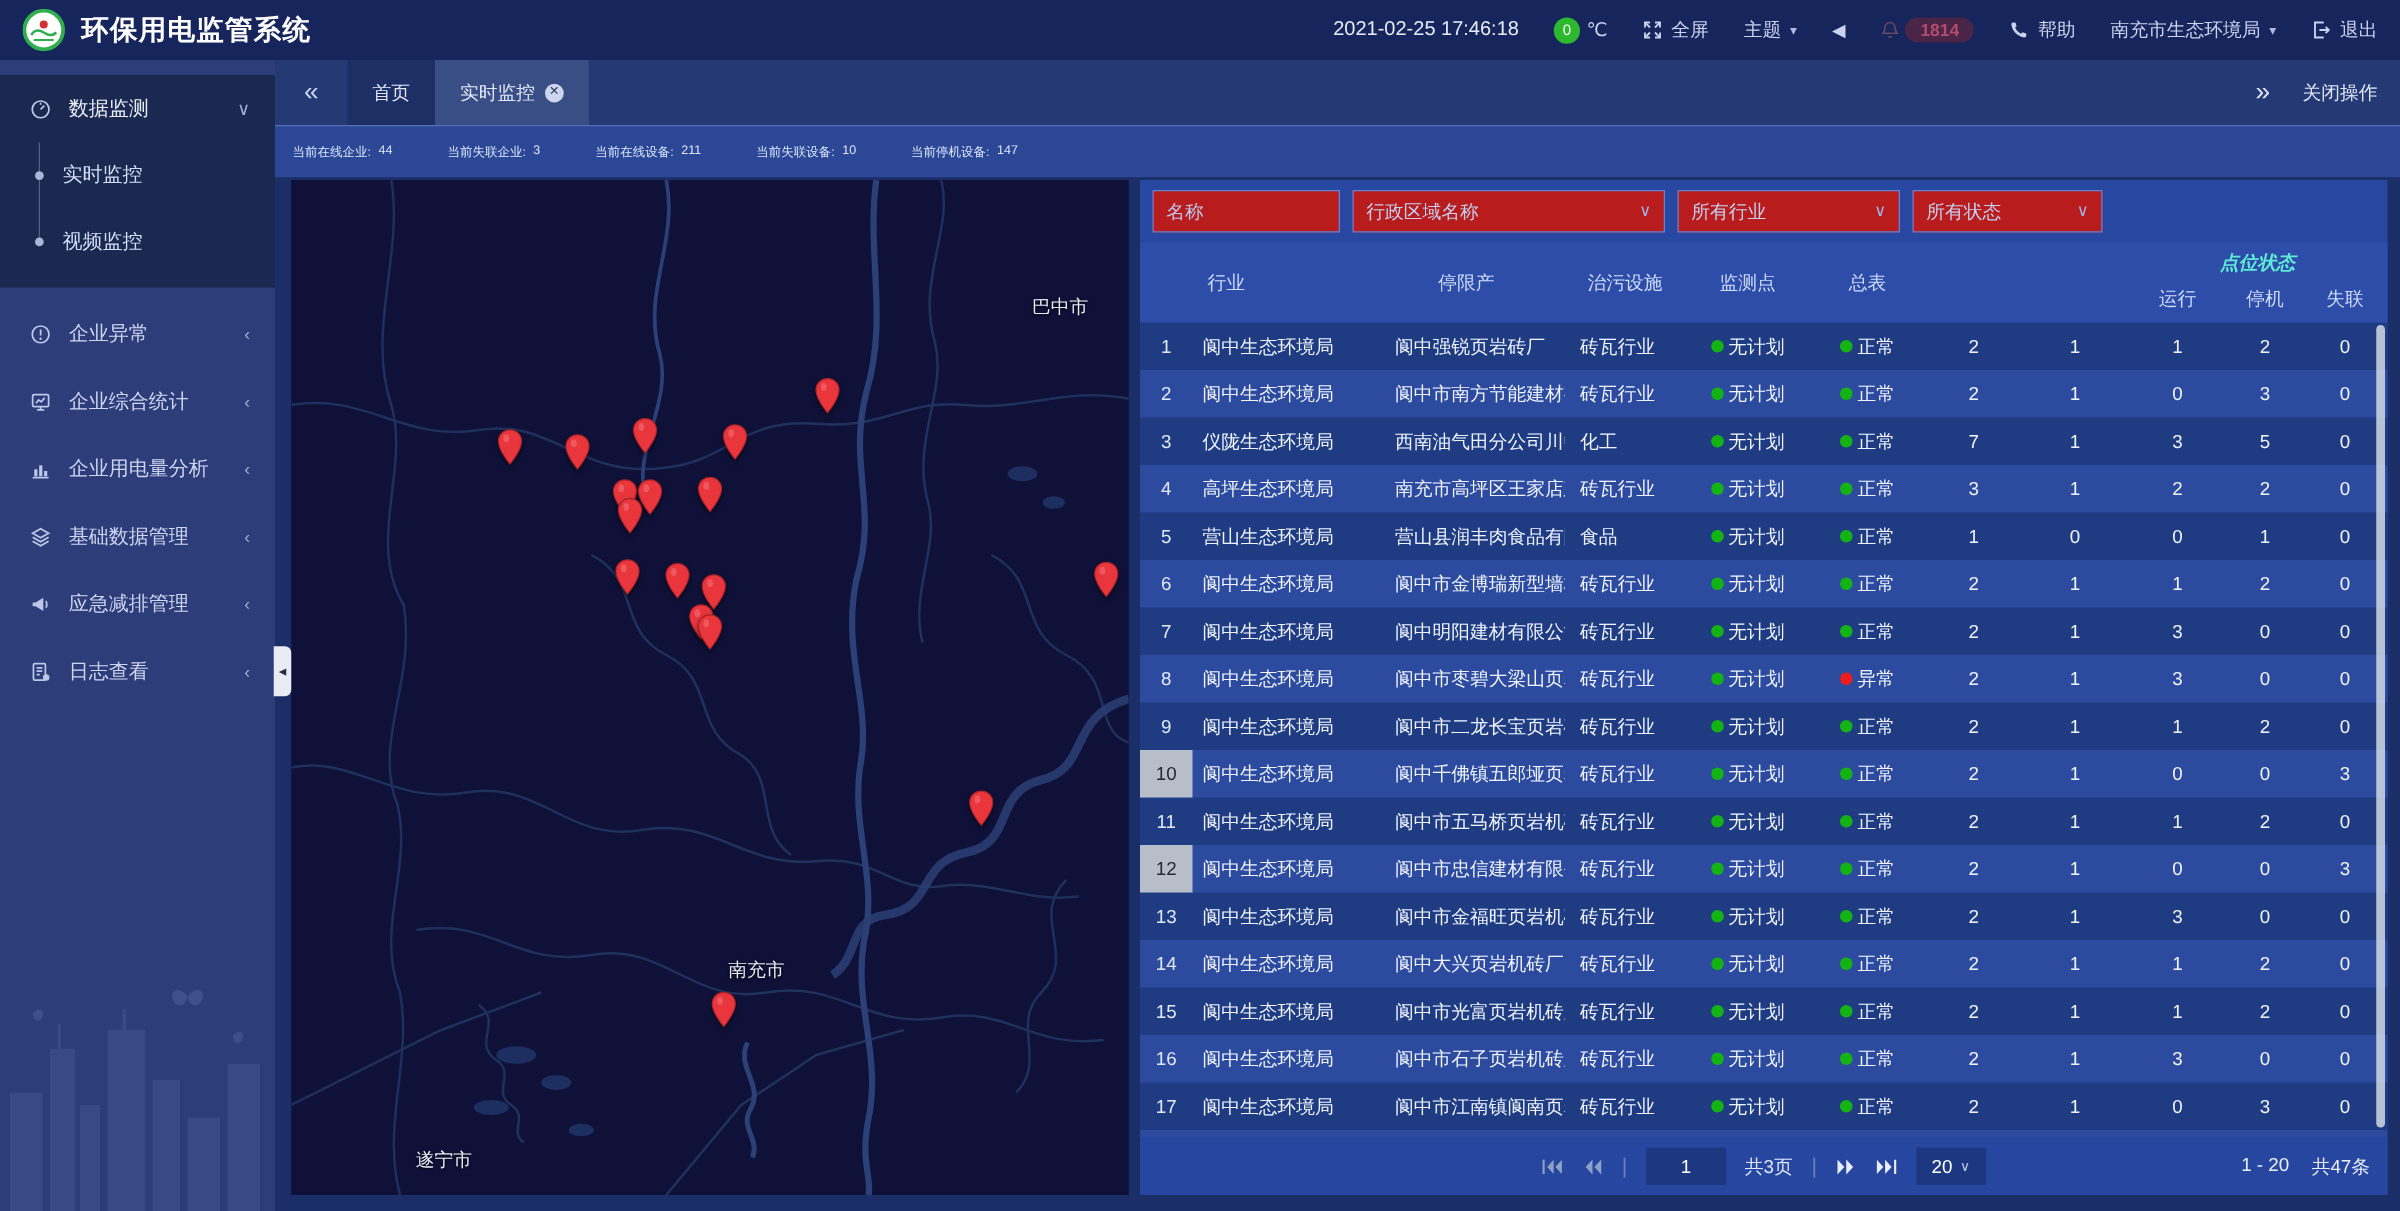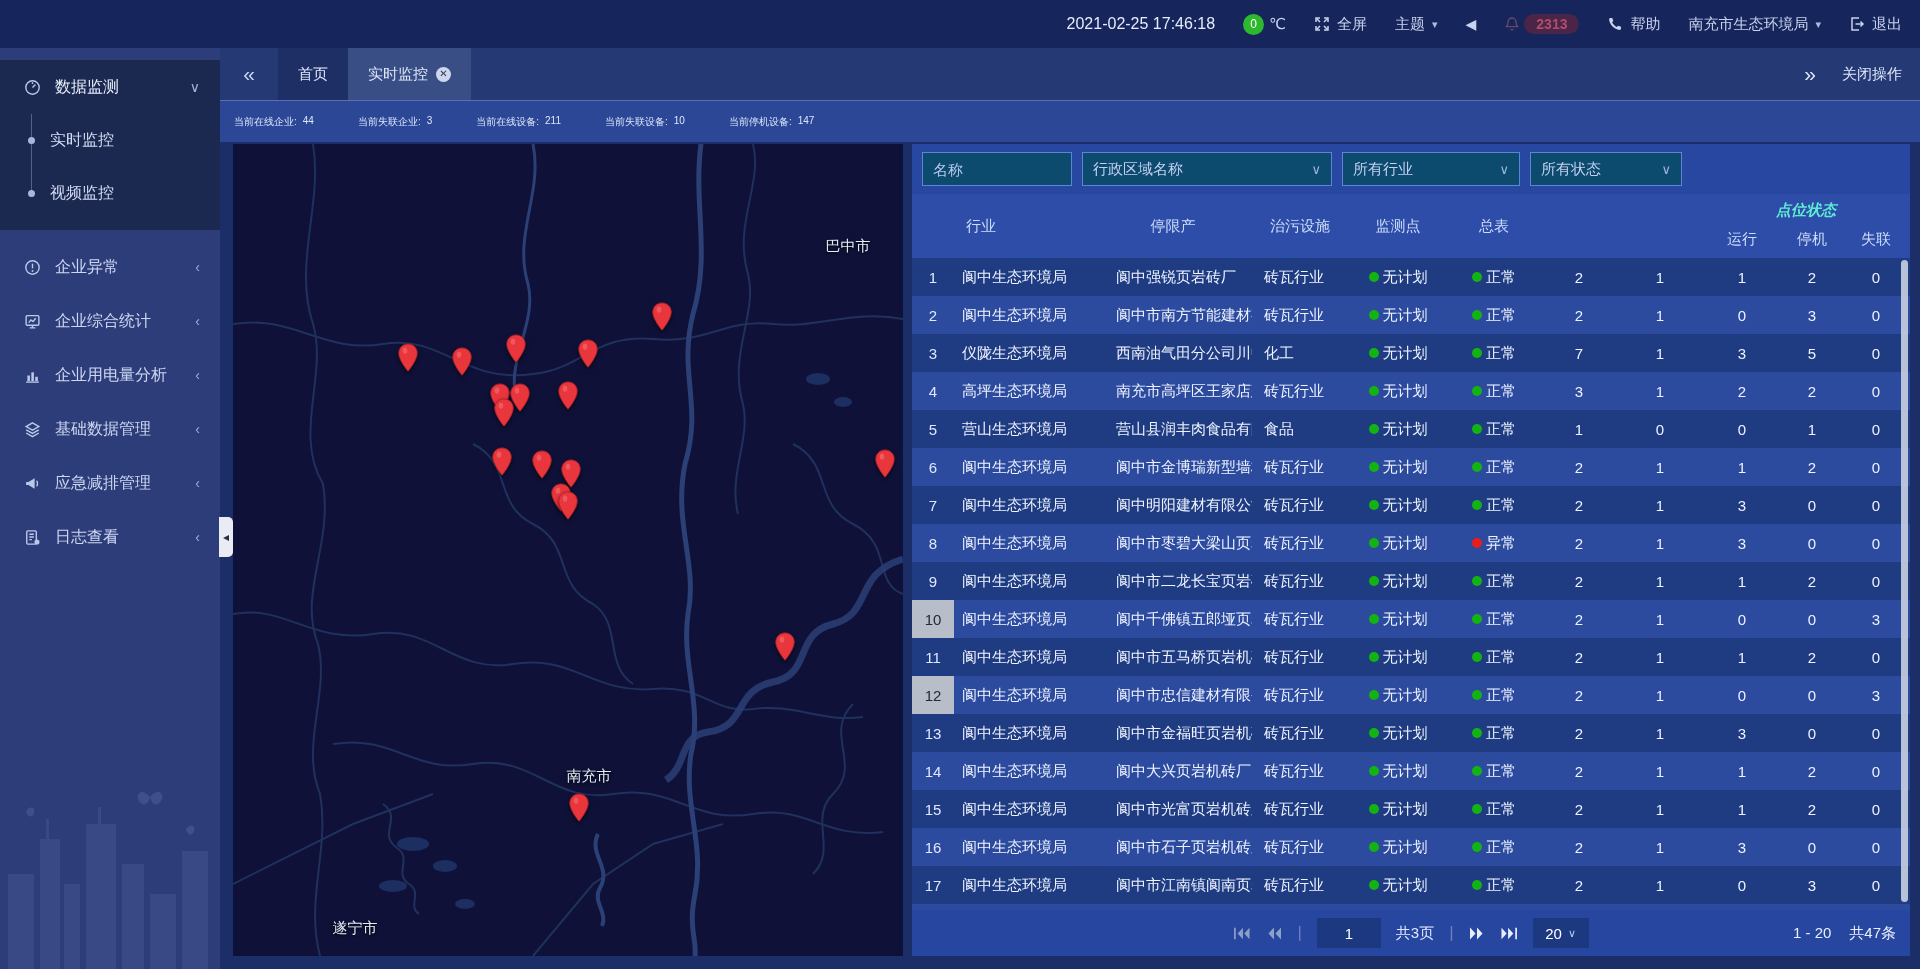--- a/index.html
+++ b/index.html
@@ -62,21 +62,21 @@
   
   .map { position:relative; width:670px; height:812px; flex:0 0 670px; background:#0f1138; overflow:hidden; cursor:grab; }
   .map svg.base { position:absolute; inset:0; }
   .map-label { position:absolute; color:#e6ecf8; font-size:15px; text-shadow:0 1px 3px #000; white-space:nowrap; transform:translate(-50%,-50%); }
   .pin { position:absolute; width:22px; height:30px; margin-left:-11px; margin-top:-16px; cursor:pointer;
          filter:drop-shadow(0 2px 2px rgba(0,0,0,.5)); }
 
   
   .panel { position:relative; width:998px; flex:0 0 998px; height:812px; background:#2847a1; display:flex; flex-direction:column; }
   .filters { height:50px; display:flex; align-items:center; gap:10px; padding-left:10px; }
-  .fbox { height:34px; background:#0c4a6e; border:1px solid #5f83d8; color:#c3d0f0; font-size:15px;
+  .fbox { height:34px; background:#b91c1c; border:1px solid #5f83d8; color:#c3d0f0; font-size:15px;
           display:flex; align-items:center; padding:0 10px; cursor:pointer; }
   .fbox .sel-chev { margin-left:auto; color:#9fb4e8; font-size:13px; padding-left:8px; }
   .f-name { width:150px; }
   .f-name input { width:100%; background:transparent; border:none; outline:none; color:#e8eefc; font-size:15px; font-family:inherit; }
   .f-name input::placeholder { color:#b9c8ec; opacity:1; }
   .f-region { width:250px; } .f-industry { width:178px; } .f-status { width:152px; }
 
   .tgrid { display:grid; grid-template-columns:42px 140px 158px 96px 100px 92px 78px 84px 80px 60px 1fr; }
   .thead { height:64px; background:#2d4da8; color:#cddcfb; font-size:15px;
            grid-template-rows:26px 38px; }
@@ -114,20 +114,29 @@
   .pg-size { width:56px; height:30px; background:#1c3880; display:flex; align-items:center; justify-content:center; gap:6px; color:#fff; cursor:pointer; }
   .pg-size .sel-chev { font-size:11px; color:#b9c8ec; }
   .pg-right { margin-left:auto; display:flex; gap:18px; padding-right:14px; z-index:2; }
 </style>
 </head>
 <body>
 
 <div class="app">
 
   <div class="hdr">
+    <div class="brand">
+      <svg class="logo" viewBox="0 0 34 34">
+        <circle cx="17" cy="17" r="15.5" fill="#ffffff" stroke="#2fae4e" stroke-width="3"></circle>
+        <circle cx="17" cy="12.5" r="3.2" fill="#d22f2f"></circle>
+        <path d="M7 21c3-5 7-4 10-2s7 3 10 0" fill="none" stroke="#2fae4e" stroke-width="2"></path>
+        <path d="M9 25h16" stroke="#2fae4e" stroke-width="1.6"></path>
+      </svg>
+      <div class="app-title">环保用电监管系统</div>
+    </div>
     <div class="hdr-right">
       <div class="datetime">2021-02-25 17:46:18</div>
       <div class="temp">
         <span class="temp-circle">0</span>
         <span>℃</span>
       </div>
       <div class="hdr-item">
         <svg class="hdr-ico" viewBox="0 0 16 16">
           <g stroke="currentColor" stroke-width="1.5" fill="none">
             <path d="M2 6V2h4M10 2h4v4M14 10v4h-4M6 14H2v-4"></path>
@@ -143,21 +152,21 @@
       <div class="hdr-item vol">
         <span>◀</span>
       </div>
       <div class="notif">
         <svg class="bell" viewBox="0 0 16 16">
           <g stroke="currentColor" stroke-width="1.3" fill="none">
             <path d="M8 2a4 4 0 0 1 4 4c0 3 1 4 1.6 4.6H2.4C3 10 4 9 4 6a4 4 0 0 1 4-4z"></path>
             <path d="M6.8 13a1.3 1.3 0 0 0 2.4 0"></path>
           </g>
         </svg>
-        <span class="notif-badge">2313</span>
+        <span class="notif-badge">1814</span>
       </div>
       <div class="hdr-item">
         <svg class="hdr-ico" viewBox="0 0 16 16">
           <path d="M3.5 2C2.7 2 2 2.7 2.1 3.5 2.6 8.6 7.4 13.4 12.5 13.9c.8.1 1.5-.6 1.5-1.4v-1.8l-3-1-1.2 1.2C8 10.1 5.9 8 5.1 6.2L6.3 5l-1-3z" fill="currentColor"></path>
         </svg>
         <span>帮助</span>
       </div>
       <div class="hdr-item">
         <span>南充市生态环境局</span>
         <span class="chev">▾</span>
@@ -363,21 +372,21 @@
                 <ellipse cx="212" cy="722" rx="12" ry="6"></ellipse>
               <ellipse cx="160" cy="742" rx="14" ry="6"></ellipse>
                 <ellipse cx="232" cy="760" rx="10" ry="5"></ellipse>
               <ellipse cx="585" cy="235" rx="12" ry="6"></ellipse>
                 <ellipse cx="610" cy="258" rx="9" ry="5"></ellipse>
             </g>
           </svg>
 
             <div class="map-label" style="left: 615px; top: 102px;"><span>巴中市</span></div>
 
-            <div class="map-label" style="left: 356px; top: 632px;"><span>南充市</span></div>
+            <div class="map-label" style="left: 372px; top: 632px;"><span>南充市</span></div>
 
             <div class="map-label" style="left: 122px; top: 784px;"><span>遂宁市</span></div>
 
             <div class="pin" style="left: 175px; top: 215px;">
               <svg viewBox="0 0 24 34" width="22" height="30">
                 <path d="M12 1C6 1 1.5 5.6 1.5 11.4 1.5 20 12 32 12 32s10.5-12 10.5-20.6C22.5 5.6 18 1 12 1z" fill="#e9363d" stroke="#a82128" stroke-width="1"></path>
                 <ellipse cx="8.6" cy="8.6" rx="2.6" ry="3.6" fill="#f47a7f" opacity=".5"></ellipse>
               </svg>
             </div>
 

